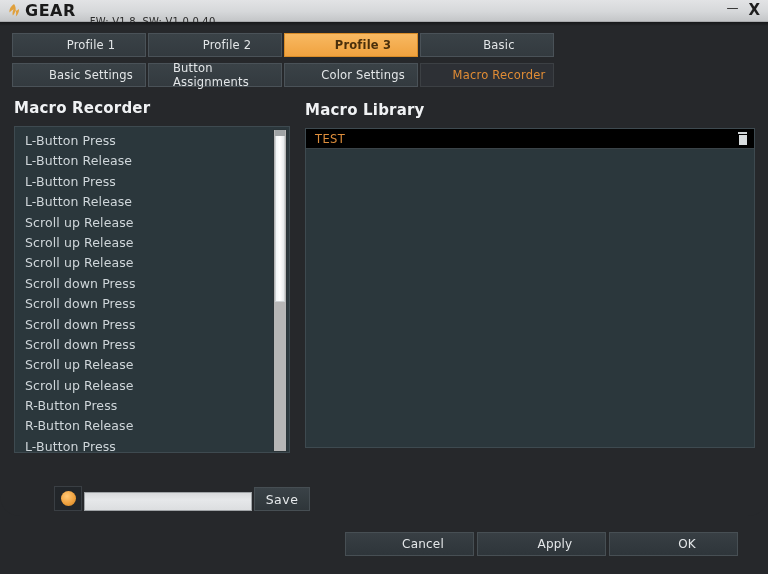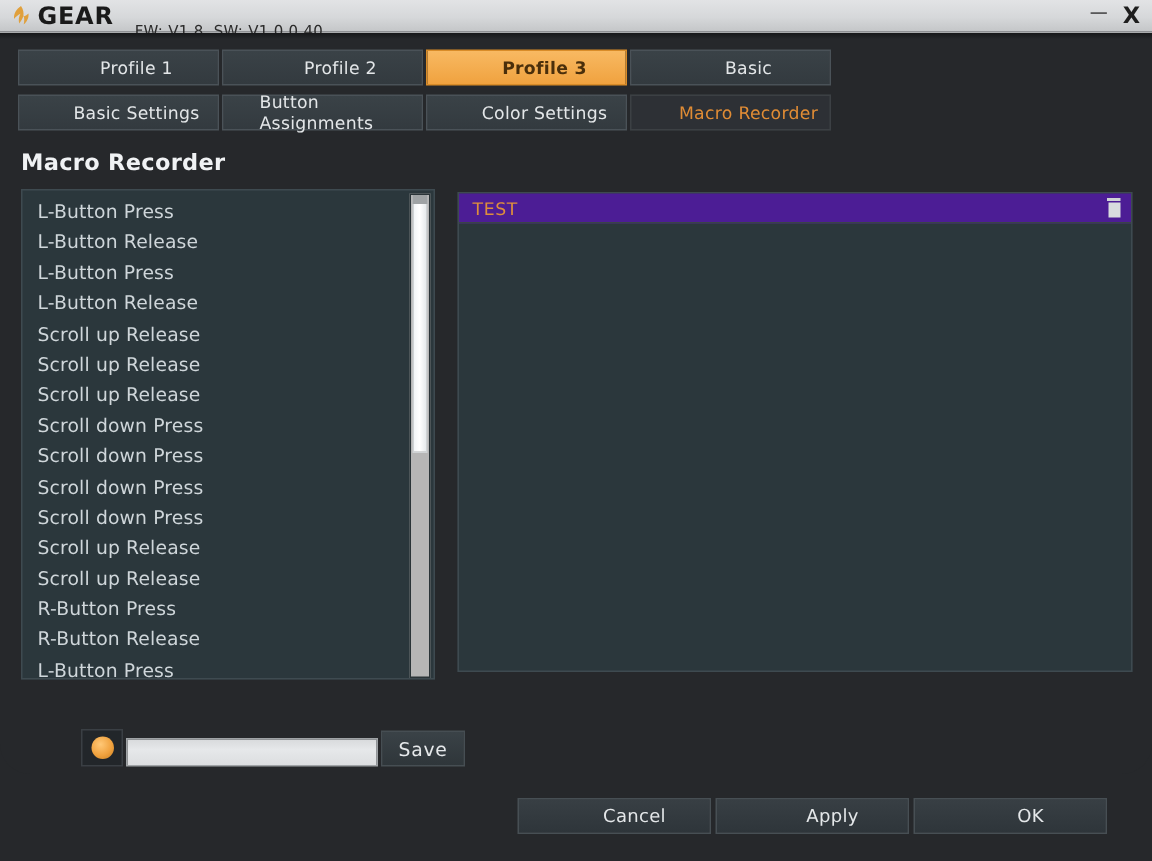--- a/index.html
+++ b/index.html
@@ -95,21 +95,21 @@
     position: absolute; left: 1px; top: 0px; width: 10px; height: 6px;
     background: #9fa3a5;
   }
 
   
   .lib-panel {
     position: absolute; left: 305px; top: 128px; width: 450px; height: 320px;
     background: #2b373c; border: 1px solid #3e4a50;
   }
   .lib-row {
-    position: relative; height: 20px; background: #4c1d95;
+    position: relative; height: 20px; background: #000000;
     border-bottom: 1px solid #3a4348;
     display: flex; align-items: center; padding: 0 6px 0 9px;
   }
   .lib-row-label { color: #de8e3c; font-size: 11.5px; letter-spacing: .4px; }
   .trash-icon { margin-left: auto; width: 11px; height: 13px; position: relative; }
   .trash-lid {
     position: absolute; left: 1px; top: 0; width: 9px; height: 2px; background: #cfd3d5;
   }
   .trash-body {
     position: absolute; left: 1.5px; top: 3px; width: 8px; height: 10px;
@@ -183,20 +183,21 @@
     </div>
 
   <div class="tabrow row2" id="row-sections">
       <div class="tab">Basic Settings</div>
       <div class="tab">Button Assignments</div>
       <div class="tab">Color Settings</div>
       <div class="tab active-sub">Macro Recorder</div>
     </div>
 
   <div class="heading left">Macro Recorder</div>
+  <div class="heading right">Macro Library</div>
 
   <div class="rec-panel">
     <div class="rec-list" id="rec-list">
         <div class="rec-item">L-Button Press</div>
         <div class="rec-item">L-Button Release</div>
         <div class="rec-item">L-Button Press</div>
         <div class="rec-item">L-Button Release</div>
         <div class="rec-item">Scroll up Release</div>
         <div class="rec-item">Scroll up Release</div>
         <div class="rec-item">Scroll up Release</div>

